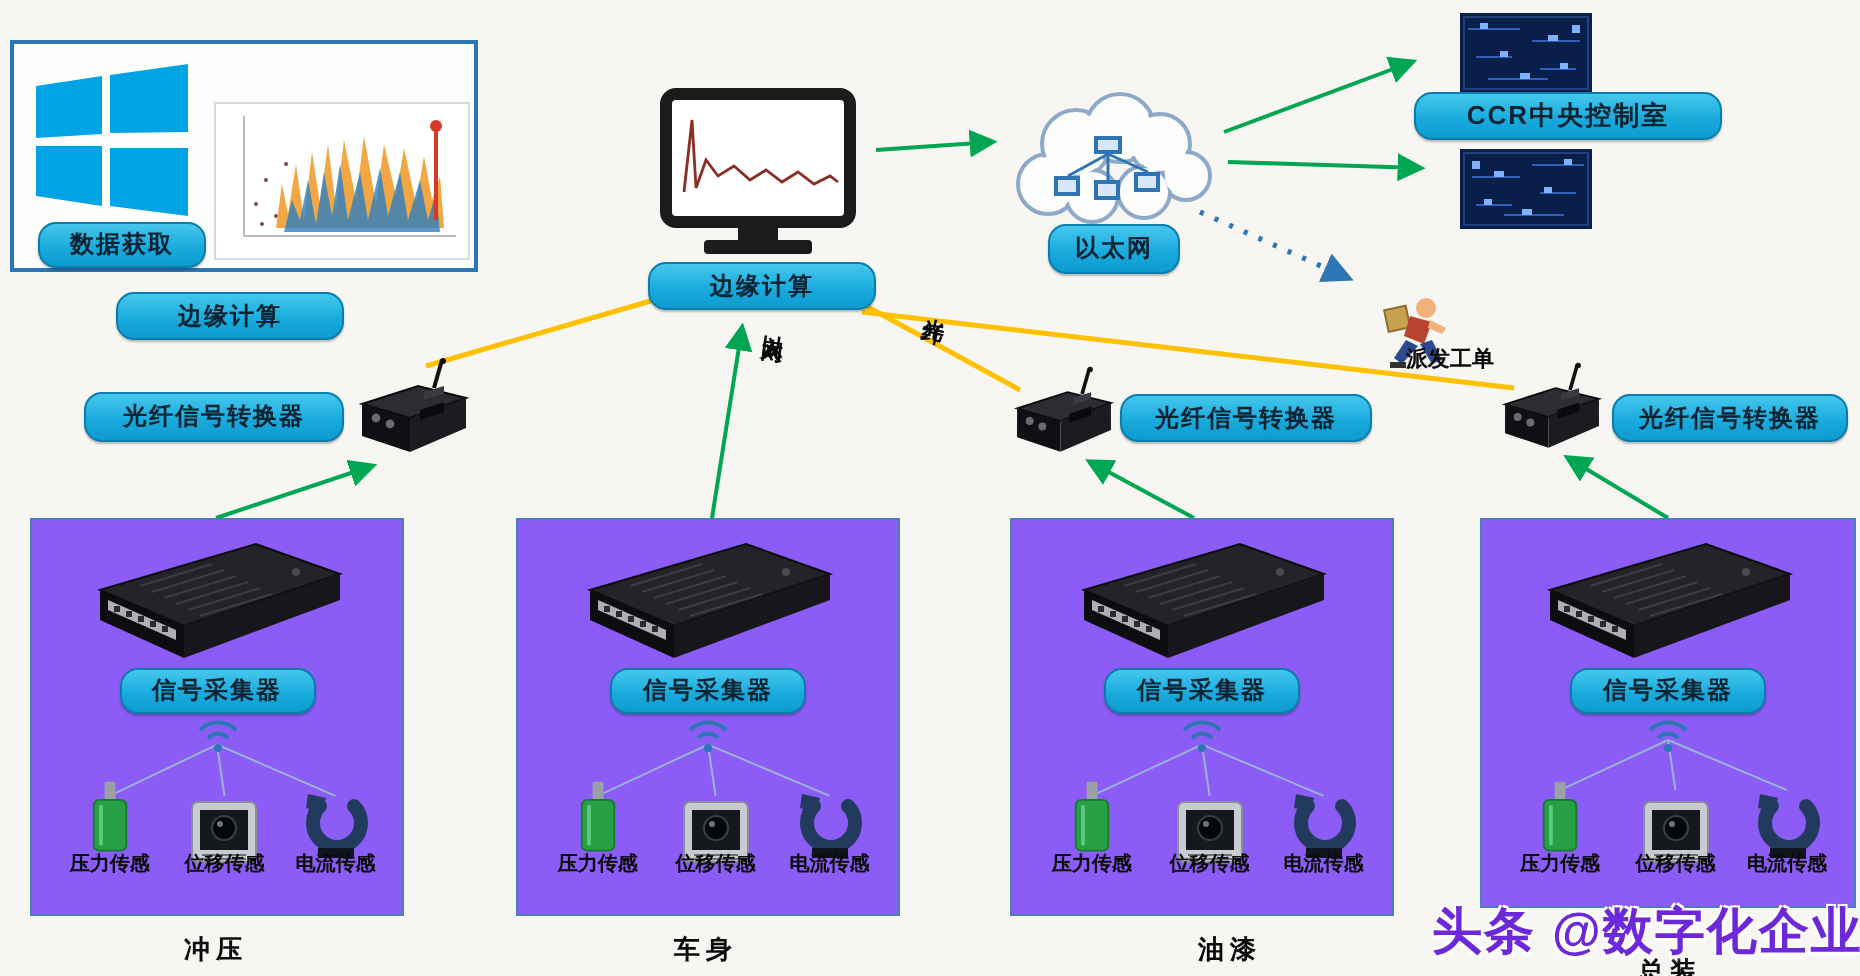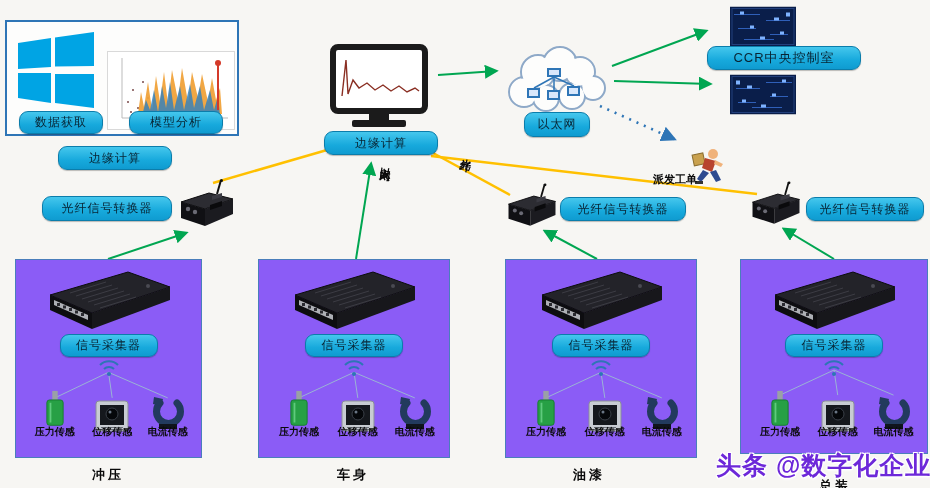--- a/index.html
+++ b/index.html
@@ -3,21 +3,21 @@
 <meta charset="utf-8">
 <style>
   html,body{margin:0;padding:0;background:#e9e9e7;}
   .page{position:relative;width:930px;height:488px;background:#f7f6f3;overflow:hidden;
         font-family:"Liberation Sans",sans-serif;color:#111;}
   .abs{position:absolute;}
   
   .pill{position:absolute;display:flex;align-items:center;justify-content:center;
         background:linear-gradient(180deg,#45c7ed 0%,#17a9dc 60%,#0f9bd0 100%);
         border:1px solid #0b7dab;border-radius:9px;
-        font-weight:normal;font-size:12px;color:#082433;letter-spacing:1px;
+        font-weight:bold;font-size:12px;color:#082433;letter-spacing:1px;
         box-shadow:0 1px 1px rgba(0,0,0,.25);white-space:nowrap;}
   .pill-lg{font-size:13px;}
   .tlbox{position:absolute;left:5px;top:20px;width:230px;height:112px;background:#fdfdfc;
          border:2px solid #2e75b6;}
   .wbox{position:absolute;top:259px;height:197px;background:#8b5cf6;border:1.5px solid #4a7ebb;}
   .chartthumb{position:absolute;left:100px;top:29px;width:126px;height:77px;background:#fff;
               border:1px solid #d9d9d9;}
   .monitor-frame{position:absolute;left:330px;top:44px;width:86px;height:58px;background:#fff;
                  border:6px solid #1b1b1b;border-radius:8px;}
   .monitor-neck{position:absolute;left:369px;top:114px;width:20px;height:6px;background:#1b1b1b;}
@@ -173,21 +173,20 @@
             <circle cx="40" cy="46" r="1"></circle>
             <circle cx="23" cy="60" r="1"></circle>
         </g>
         <path d="M30,62 33,40 36,55 40,30 44,58 48,24 52,50 56,20 60,52 64,18 70,48 74,16 80,50 84,20 90,46 94,22 100,50 104,26 108,48 112,36 114,62 Z" fill="#f0a23a" opacity="0.95"></path>
         <path d="M34,64 38,48 42,58 46,38 50,60 54,34 58,56 62,30 66,58 72,34 76,58 82,32 86,56 92,34 96,58 102,38 106,58 110,44 112,64 Z" fill="#2d7fc1" opacity="0.8"></path>
         <line x1="110" y1="12" x2="110" y2="58" stroke="#d43a2a" stroke-width="2"></line>
         <circle cx="110" cy="11" r="3" fill="#d43a2a"></circle>
       </svg>
     </div>
     <div class="pill" style="left:12px;top:89px;width:82px;height:21px">数据获取</div>
-    <div class="pill" style="left:122px;top:89px;width:92px;height:21px">模型分析</div>
   </div>
   <div class="pill" style="left:58px;top:146px;width:112px;height:22px">边缘计算</div>
 
   <div class="monitor-frame">
     <svg width="86" height="58" viewBox="0 0 86 58">
       <polyline points="6,46 10,10 12,44 17,30 23,38 31,33 39,40 47,35 55,41 63,36 71,42 79,38 83,41" fill="none" stroke="#8a2f23" stroke-width="1.4"></polyline>
     </svg>
   </div>
   <div class="monitor-neck"></div>
   <div class="monitor-base"></div>
@@ -244,21 +243,21 @@
 
   <svg class="abs" style="left:683px;top:146px;width:46px;height:40px" viewBox="0 0 46 40">
     <rect x="10" y="8" width="11" height="11" fill="#c9a14e" stroke="#8a6d2f" transform="rotate(-12 15 13)"></rect>
     <circle cx="30" cy="8" r="5" fill="#f0b27a"></circle>
     <path d="M22,12 L33,15 L29,26 L19,22 Z" fill="#b8432e"></path>
     <path d="M20,24 L26,27 L18,36 L14,33 Z" fill="#2e4a8f"></path>
     <path d="M27,26 L33,24 L38,34 L33,36 Z" fill="#2e4a8f"></path>
     <path d="M32,14 L40,18 L38,21 L31,18 Z" fill="#f0b27a"></path>
     <rect x="12" y="35" width="8" height="3" fill="#333"></rect>
   </svg>
-  <div class="linetext" style="left:653px;top:172px">派发工单</div>
+  <div class="linetext" style="left:703px;top:172px">派发工单</div>
 
   <div class="vlabel" style="left:379px;top:158px;transform:rotate(8deg)">以太网</div>
   <div class="vlabel" style="left:461px;top:150px;transform:rotate(14deg)">光纤</div>
 
   <svg class="abs" style="left:176px;top:178px;width:62px;height:52px" viewBox="0 0 62 52">
       <use href="#sym-conv"></use>
     </svg>
   <div class="pill" style="left:42px;top:196px;width:128px;height:23px">光纤信号转换器</div>
 
   <svg class="abs" style="left:504px;top:182px;width:56px;height:48px" viewBox="0 0 62 52">
@@ -382,18 +381,18 @@
     <svg class="sensor" style="left:82%;top:136px;width:34px;height:34px" viewBox="0 0 34 34">
         <use href="#sym-s3"></use>
       </svg>
     <div class="slabel" style="left:21%">压力传感</div>
     <div class="slabel" style="left:52%">位移传感</div>
     <div class="slabel" style="left:82%">电流传感</div>
   </div>
 
   <div class="wname" style="left:73px;top:466px">冲压</div>
   <div class="wname" style="left:318px;top:466px">车身</div>
-  <div class="wname" style="left:554px;top:466px">油漆</div>
+  <div class="wname" style="left:580px;top:466px">油漆</div>
   <div class="wname" style="left:800px;top:477px">总装</div>
 
   <div class="watermark">头条 @数字化企业</div>
 
 </div>
 
 </body></html>

